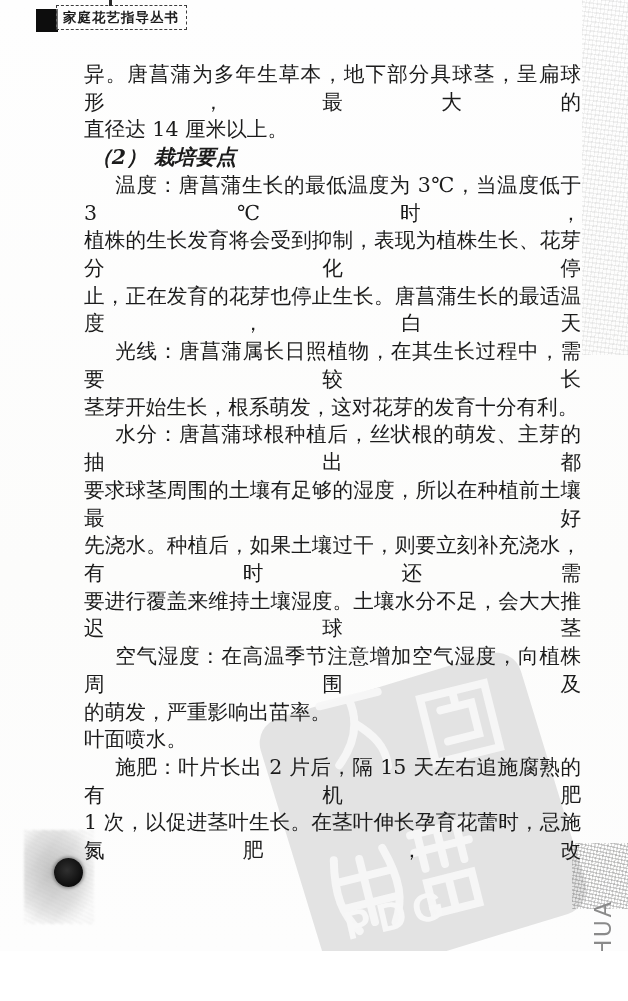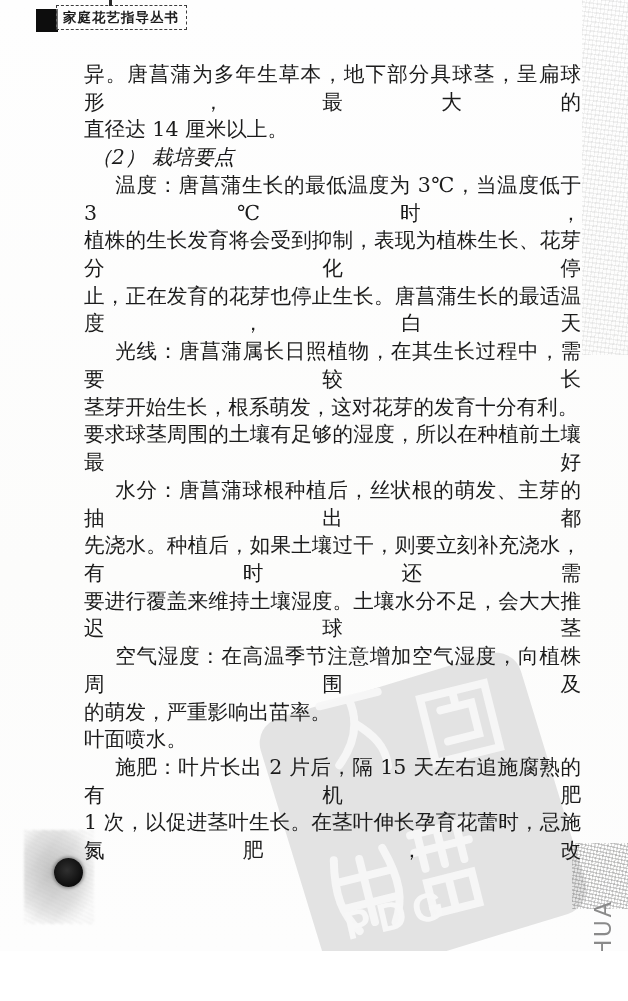--- a/index.html
+++ b/index.html
@@ -21,21 +21,21 @@
 
   
   .body-text{
     position:absolute;left:84px;top:61px;width:497px;z-index:2;
     font-size:20.6px;line-height:27.72px;color:#1b1b1b;font-weight:500;
     text-rendering:optimizeLegibility;
   }
   .line{text-align:justify;text-align-last:justify;}
   .line.end{text-align-last:left;}
   .line.ind{text-indent:1.52em;}
-  .line.sub{text-indent:0.35em;font-style:italic;font-weight:400;}
+  .line.sub{text-indent:0.35em;font-style:italic;font-weight:700;}
 
   
   .watermark{position:absolute;left:232px;top:628px;z-index:1;pointer-events:none;}
 
   
   .page-dot{
     position:absolute;left:54px;top:858px;width:29px;height:29px;border-radius:50%;
     background:radial-gradient(circle at 45% 42%,#303030 0%,#0b0b0b 72%);
     box-shadow:0 0 3px 1.5px rgba(50,50,50,.45);z-index:2;
   }
@@ -97,22 +97,22 @@
 
   <div class="body-text" id="body-text">
       <div class="line">异。唐菖蒲为多年生草本，地下部分具球茎，呈扁球形，最大的</div>
       <div class="line end">直径达 14 厘米以上。</div>
       <div class="line end sub">（2） 栽培要点</div>
       <div class="line ind">温度：唐菖蒲生长的最低温度为 3℃，当温度低于 3℃时，</div>
       <div class="line">植株的生长发育将会受到抑制，表现为植株生长、花芽分化停</div>
       <div class="line">止，正在发育的花芽也停止生长。唐菖蒲生长的最适温度，白天</div>
       <div class="line ind">光线：唐菖蒲属长日照植物，在其生长过程中，需要较长</div>
       <div class="line end">茎芽开始生长，根系萌发，这对花芽的发育十分有利。</div>
+      <div class="line ind">水分：唐菖蒲球根种植后，丝状根的萌发、主芽的抽出都</div>
       <div class="line">要求球茎周围的土壤有足够的湿度，所以在种植前土壤最好</div>
-      <div class="line ind">水分：唐菖蒲球根种植后，丝状根的萌发、主芽的抽出都</div>
       <div class="line">先浇水。种植后，如果土壤过干，则要立刻补充浇水，有时还需</div>
       <div class="line">要进行覆盖来维持土壤湿度。土壤水分不足，会大大推迟球茎</div>
       <div class="line ind">空气湿度：在高温季节注意增加空气湿度，向植株周围及</div>
       <div class="line end">的萌发，严重影响出苗率。</div>
       <div class="line end">叶面喷水。</div>
       <div class="line ind">施肥：叶片长出 2 片后，隔 15 天左右追施腐熟的有机肥</div>
       <div class="line">1 次，以促进茎叶生长。在茎叶伸长孕育花蕾时，忌施氮肥，改</div>
     </div>
 
   <div class="left-smudge"></div>

